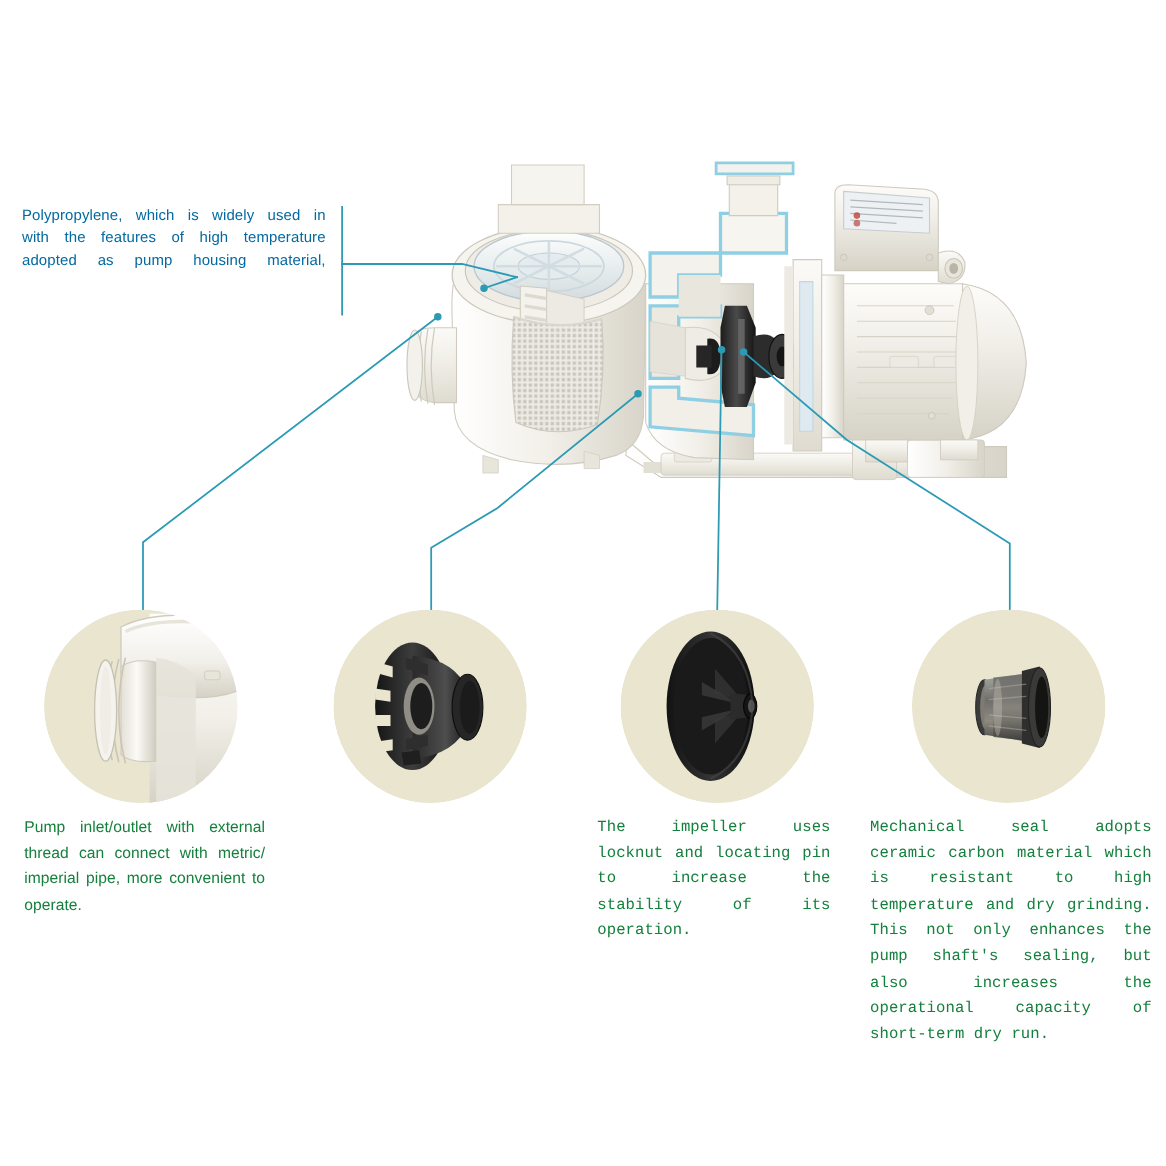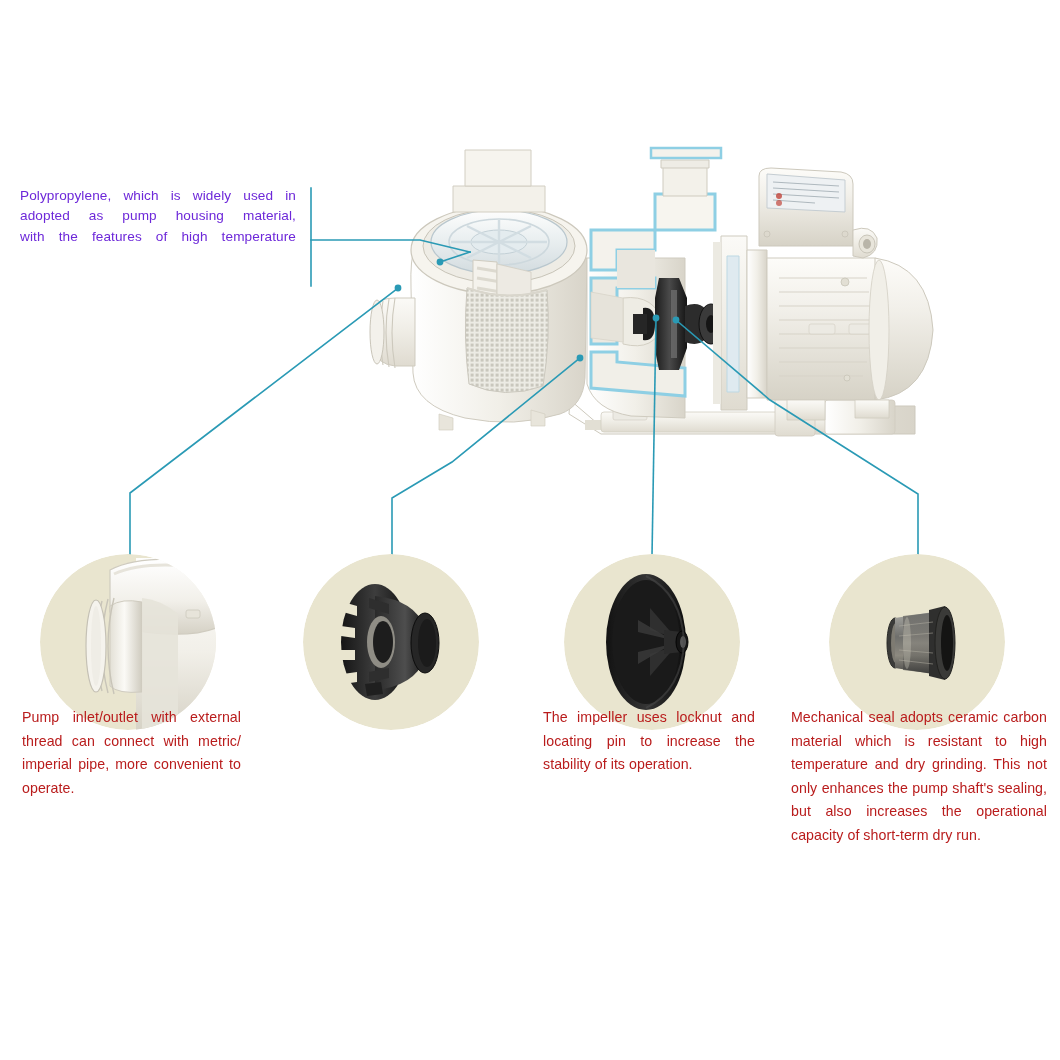--- a/index.html
+++ b/index.html
@@ -14,59 +14,59 @@
   .stage{position:absolute;left:0;top:0;width:1060px;height:1060px;}
 
   
   .leaders{position:absolute;left:0;top:0;width:1060px;height:1060px;pointer-events:none;}
 
   
   .top-note{
     position:absolute;left:20px;top:186px;width:276px;
     font-size:13.6px;line-height:20.4px;
     text-align:justify;text-align-last:justify;
-    color:#6d28d9;letter-spacing:.1px;
+    color:#0369a1;letter-spacing:.1px;
   }
   .top-note .last{text-align-last:left;}
 
   
   .pump-wrap{position:absolute;left:355px;top:138px;width:640px;height:320px;}
   .pump-svg{display:block;width:640px;height:320px;}
 
   
   .circle{
     position:absolute;width:176px;height:176px;border-radius:50%;
     overflow:hidden;
   }
   .circle-svg{display:block;width:176px;height:176px;}
   .c1{left:40px;top:554px;}
   .c2{left:303px;top:554px;}
   .c3{left:564px;top:554px;}
   .c4{left:829px;top:554px;}
 
   
   .caption{
-    position:absolute;top:706px;width:219px;
-    font-size:14.2px;line-height:23.6px;color:#b91c1c;
+    position:absolute;top:741px;width:219px;
+    font-size:14.2px;line-height:23.6px;color:#15803d;
     text-align:justify;text-align-last:left;letter-spacing:.05px;
   }
   .cap1{left:22px;}
   .cap2{left:278px;}
-  .cap3{left:543px;width:212px;}
-  .cap4{left:791px;width:256px;}
+  .cap3{left:543px;width:212px;font-family:Liberation Mono, monospace;}
+  .cap4{left:791px;width:256px;font-family:Liberation Mono, monospace;}
 </style>
 </head>
 <body>
 
 <div class="stage">
 
   <div class="top-note">
     <div>Polypropylene, which is widely used in</div>
+    <div>with the features of high temperature</div>
     <div>adopted as pump housing material,</div>
-    <div>with the features of high temperature</div>
   </div>
 
   <div class="pump-wrap">
     <svg class="pump-svg" viewBox="0 0 640 320" xmlns="http://www.w3.org/2000/svg">
       <defs>
         <linearGradient id="bodyG" x1="0" y1="0" x2="0" y2="1">
           <stop offset="0" stop-color="#fbfaf7"></stop>
           <stop offset="0.45" stop-color="#f0eee7"></stop>
           <stop offset="1" stop-color="#dfdbd0"></stop>
         </linearGradient>

